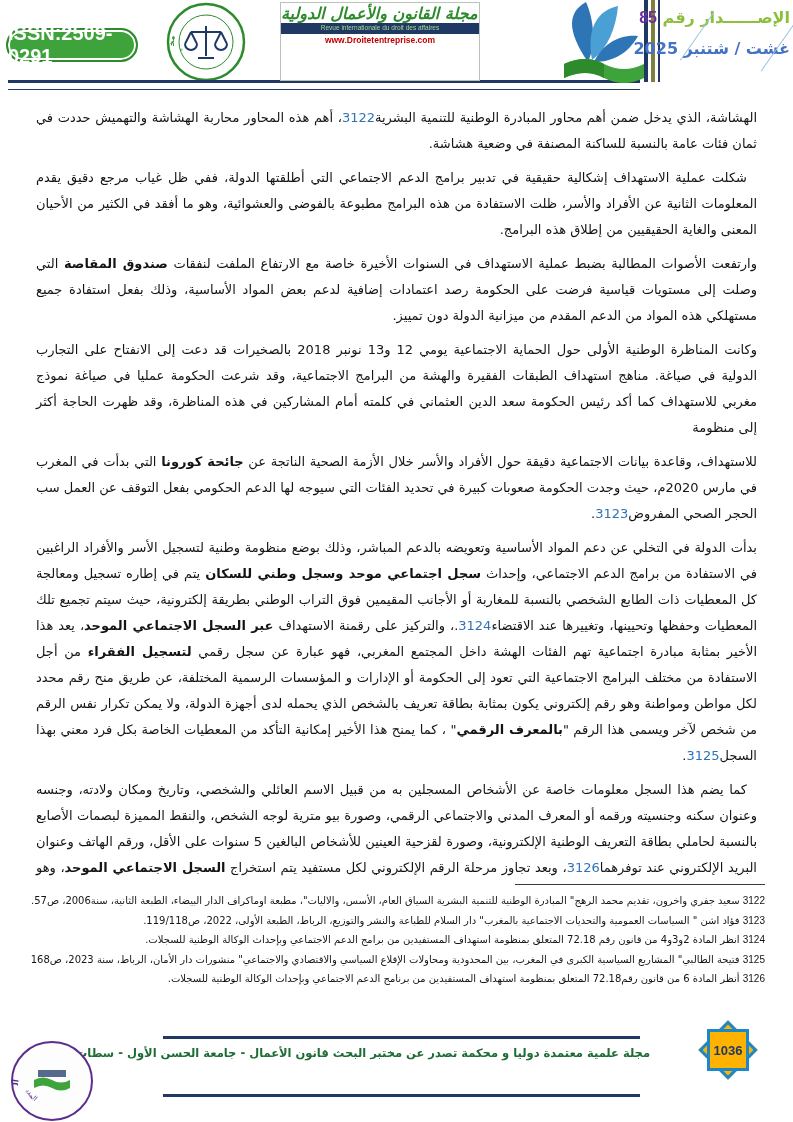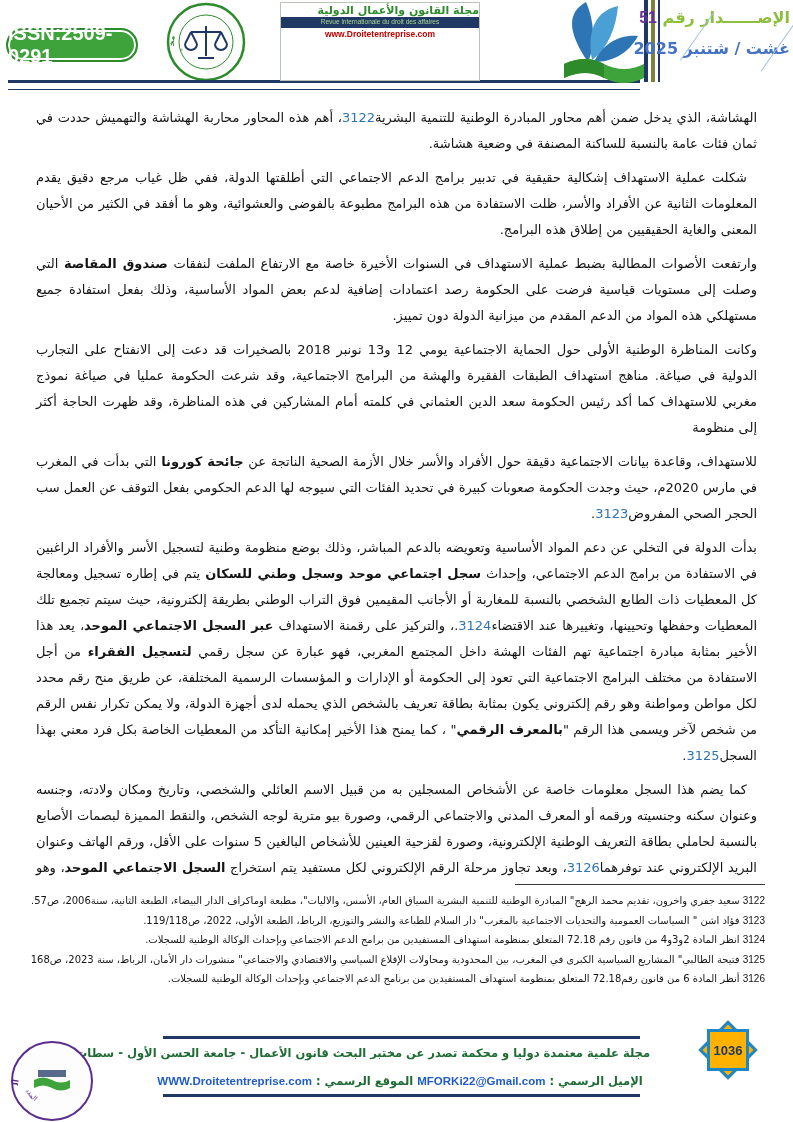--- a/index.html
+++ b/index.html
@@ -13,21 +13,21 @@
     background:#3fa33c;border:2px solid #2e8b2c;box-shadow:0 0 0 2px #ffffff inset;
     border-radius:18px;color:#ffffff;font-family:"Liberation Sans",sans-serif;
     font-weight:bold;font-size:20px;display:flex;align-items:center;justify-content:center;
     direction:ltr;
   }
   .lab-seal{position:absolute;left:166px;top:2px;width:80px;height:80px;}
   .banner{
     position:absolute;left:280px;top:2px;width:200px;height:79px;background:#ffffff;
     border:1px solid #b9c4b9;box-sizing:border-box;direction:rtl;z-index:2;
   }
-  .banner-title{color:#2e8b2c;font-weight:bold;font-size:11px;text-align:right;padding-top:1px;white-space:nowrap;}
+  .banner-title{color:#2e8b2c;font-weight:bold;font-size:16px;text-align:left;padding-top:1px;white-space:nowrap;font-style:italic;}
   .banner-band{background:#1f3864;color:#a9d98f;font-size:6.5px;text-align:center;direction:ltr;
     font-family:"Liberation Sans",sans-serif;padding:1px 0;white-space:nowrap;}
   .banner-row{display:flex;align-items:center;justify-content:space-around;height:40px;padding:0 2px;}
   .univ{color:#1f3864;text-align:center;line-height:1.15;}
   .univ .ar{font-size:8px;font-weight:bold;}
   .univ .fr{font-size:5.5px;font-family:"Liberation Sans",sans-serif;}
   .banner-site{
     color:#c00000;font-weight:bold;font-size:8.5px;text-align:center;direction:ltr;
     border-top:2px solid #1f3864;font-family:"Liberation Sans",sans-serif;padding-top:1px;
   }
@@ -128,21 +128,21 @@
     <div class="b1"></div>
       <div class="b2"></div>
       <div class="b3"></div>
   </div>
 
   <div class="issue-box">
     <div class="issue-slash"></div>
     <div class="issue-slash2"></div>
     <div class="issue-line1">
       <span>الإصــــــدار رقم</span>
-      <span class="num">51</span>
+      <span class="num">85</span>
     </div>
     <div class="issue-line2">غشت / شتنبر 2025</div>
   </div>
 
   <div class="header-rule"></div>
 
   <div class="paras" id="paras">
       <p><span>الهشاشة، الذي يدخل ضمن أهم محاور المبادرة الوطنية للتنمية البشرية</span><span class="ref">3122</span><span>، أهم هذه المحاور محاربة الهشاشة والتهميش حددت في ثمان فئات عامة بالنسبة للساكنة المصنفة في وضعية هشاشة.</span></p>
       <p class="ind"><span>شكلت عملية الاستهداف إشكالية حقيقية في تدبير برامج الدعم الاجتماعي التي أطلقتها الدولة، ففي ظل غياب مرجع دقيق يقدم المعلومات الثانية عن الأفراد والأسر، ظلت الاستفادة من هذه البرامج مطبوعة بالفوضى والعشوائية، وهو ما أفقد في الكثير من الأحيان المعنى والغاية الحقيقيين من إطلاق هذه البرامج.</span></p>
       <p><span>وارتفعت الأصوات المطالبة بضبط عملية الاستهداف في السنوات الأخيرة خاصة مع الارتفاع الملفت لنفقات </span><span class="b">صندوق المقاصة</span><span> التي وصلت إلى مستويات قياسية فرضت على الحكومة رصد اعتمادات إضافية لدعم بعض المواد الأساسية، وذلك بفعل استفادة جميع مستهلكي هذه المواد من الدعم المقدم من ميزانية الدولة دون تمييز.</span></p>
@@ -162,26 +162,20 @@
     </div>
 
   <div class="badge">
     <div class="sq rot"></div>
     <div class="sq"></div>
     <div class="num">1036</div>
   </div>
 
   <div class="f-rule-top"></div>
   <div class="f-line1">مجلة علمية معتمدة  دوليا و محكمة تصدر عن مختبر البحث قانون الأعمال - جامعة الحسن الأول - سطات - المغرب</div>
-  <div class="f-line2">
-    <span class="lbl">الإميل الرسمي :</span>
-    <span class="val">MFORKi22@Gmail.com</span>
-    <span class="lbl">الموقع الرسمي :</span>
-    <span class="val">WWW.Droitetentreprise.com</span>
-  </div>
   <div class="f-rule-bot"></div>
 
   <svg class="stamp" viewBox="0 0 84 82">
     <ellipse cx="42" cy="41" rx="40" ry="39" fill="#fdfdfd" stroke="#5b2d8e" stroke-width="2"></ellipse>
     <defs>
       <path id="stampTopArc" d="M 8,46 A 34,34 0 0 1 76,46"></path>
       <path id="stampBotArc" d="M 16,50 A 28,28 0 0 0 68,50"></path>
     </defs>
     <text font-size="8" fill="#5b2d8e" font-weight="bold">
       <textPath href="#stampTopArc" startOffset="6%">الدكتور مصطفى الفوركي</textPath>

